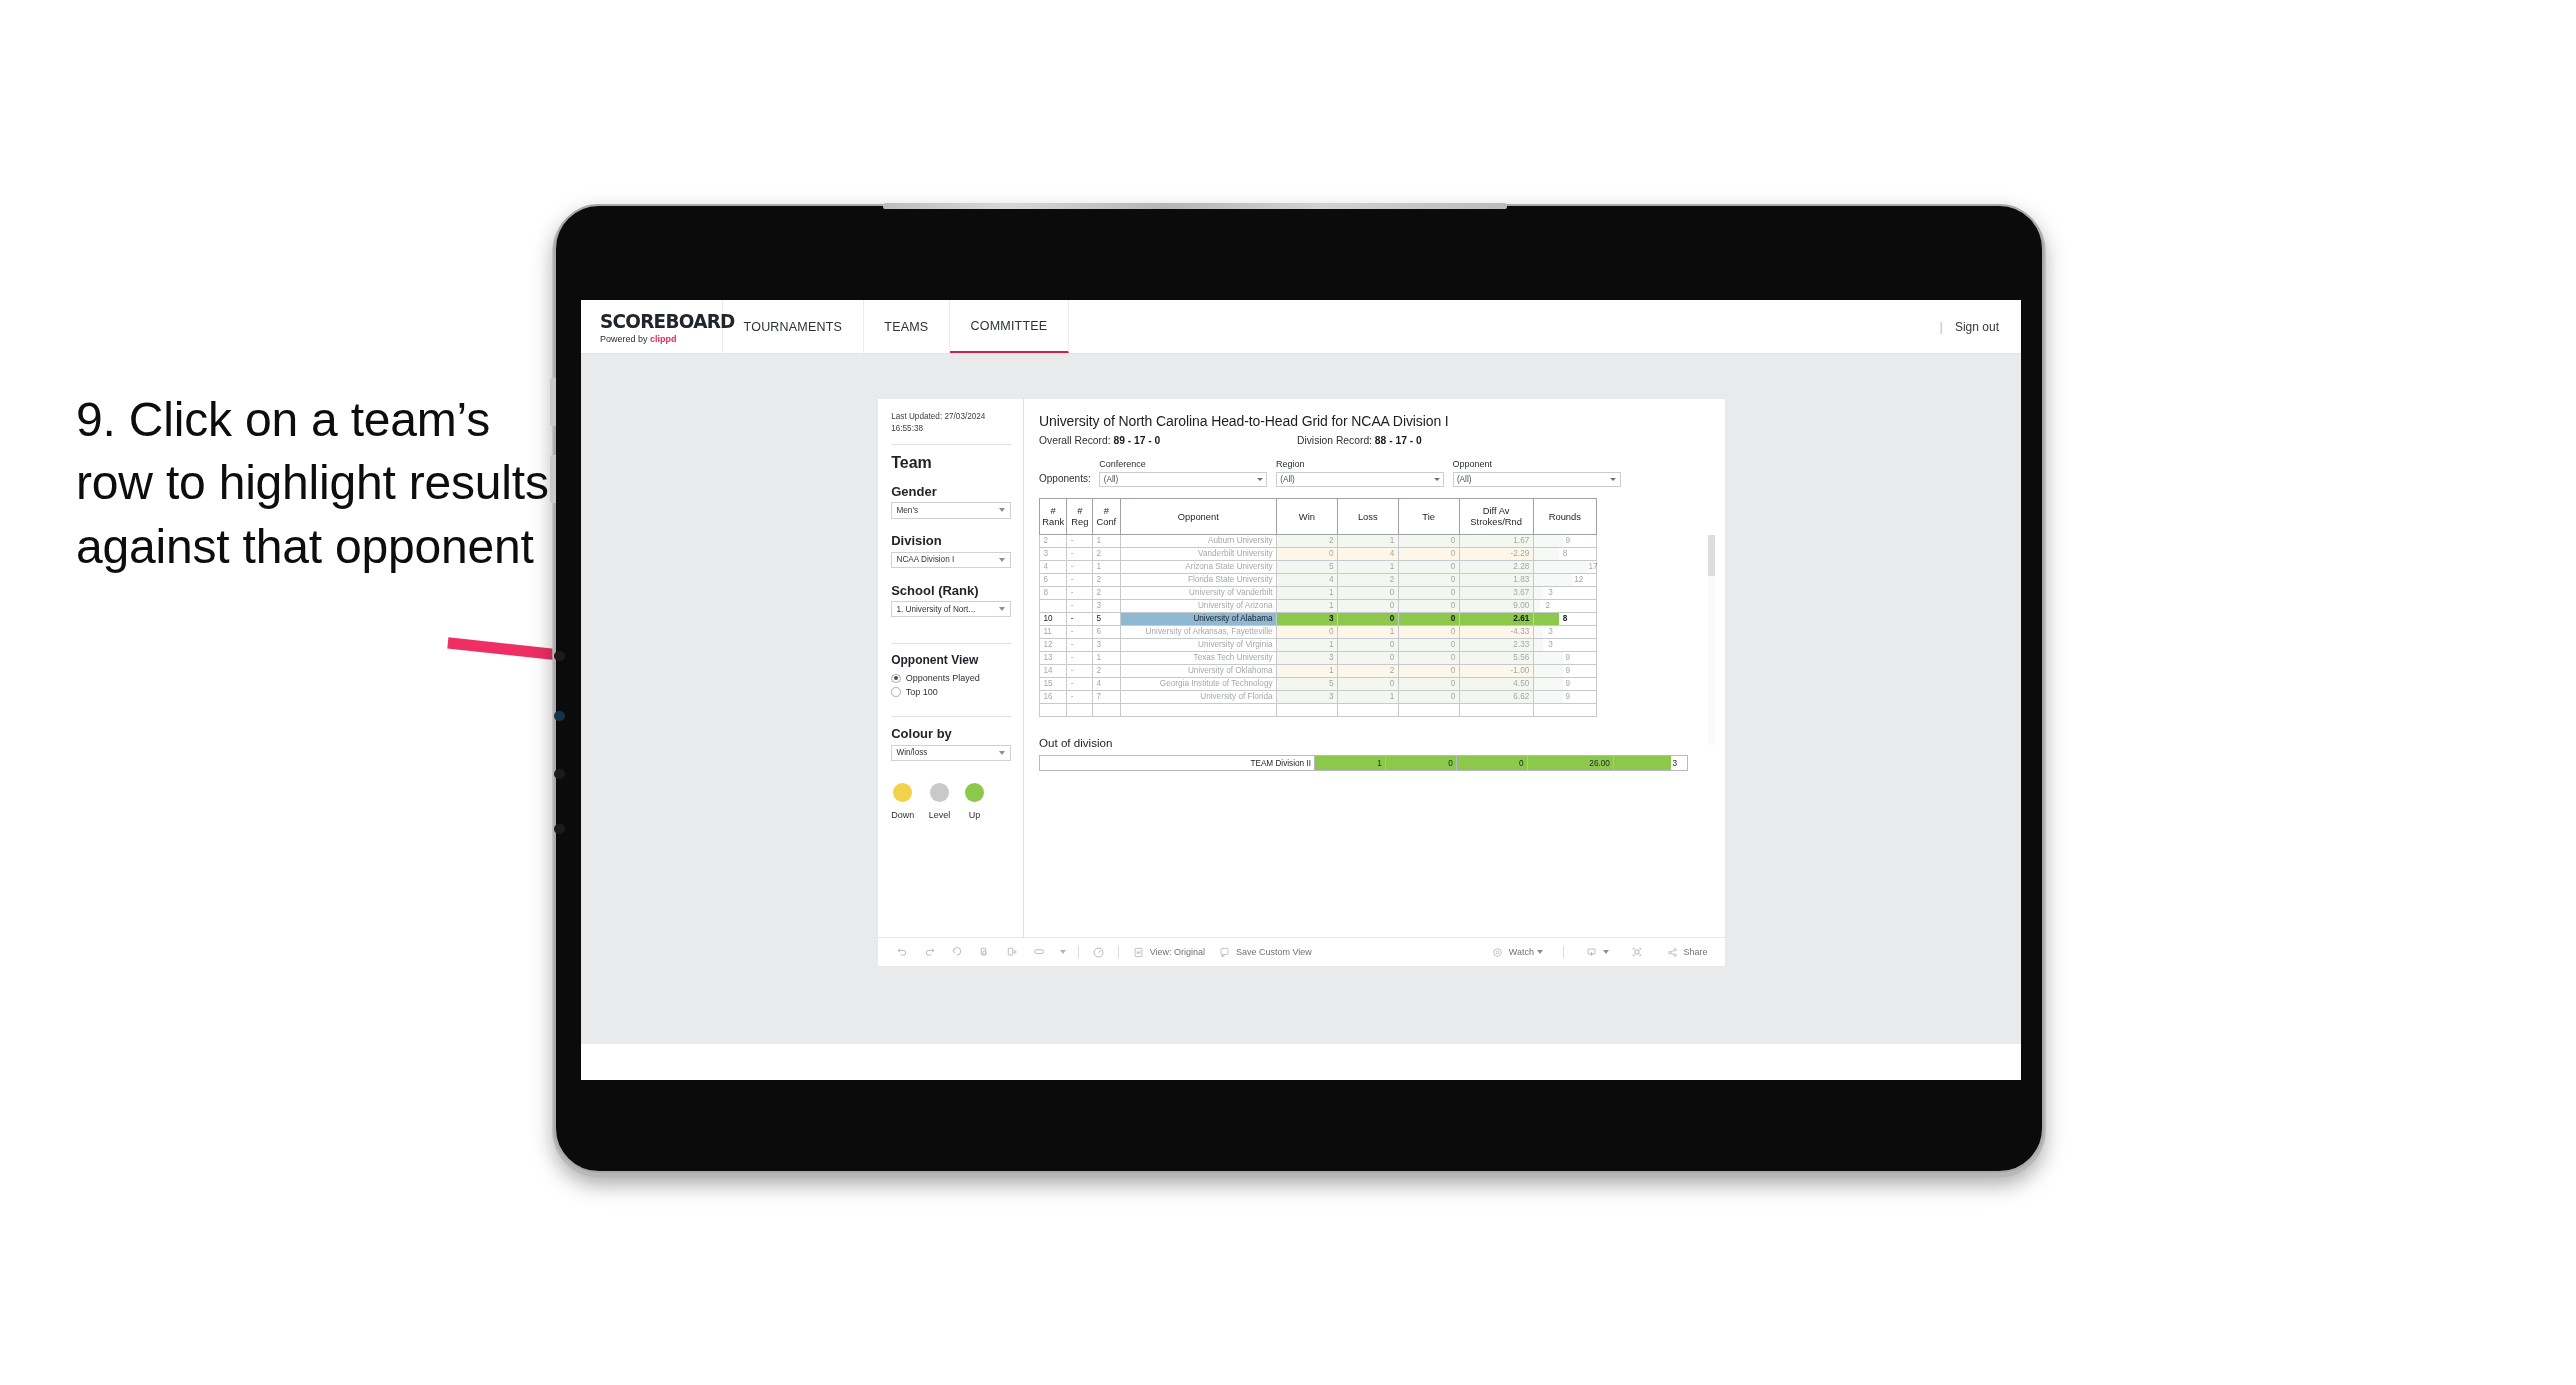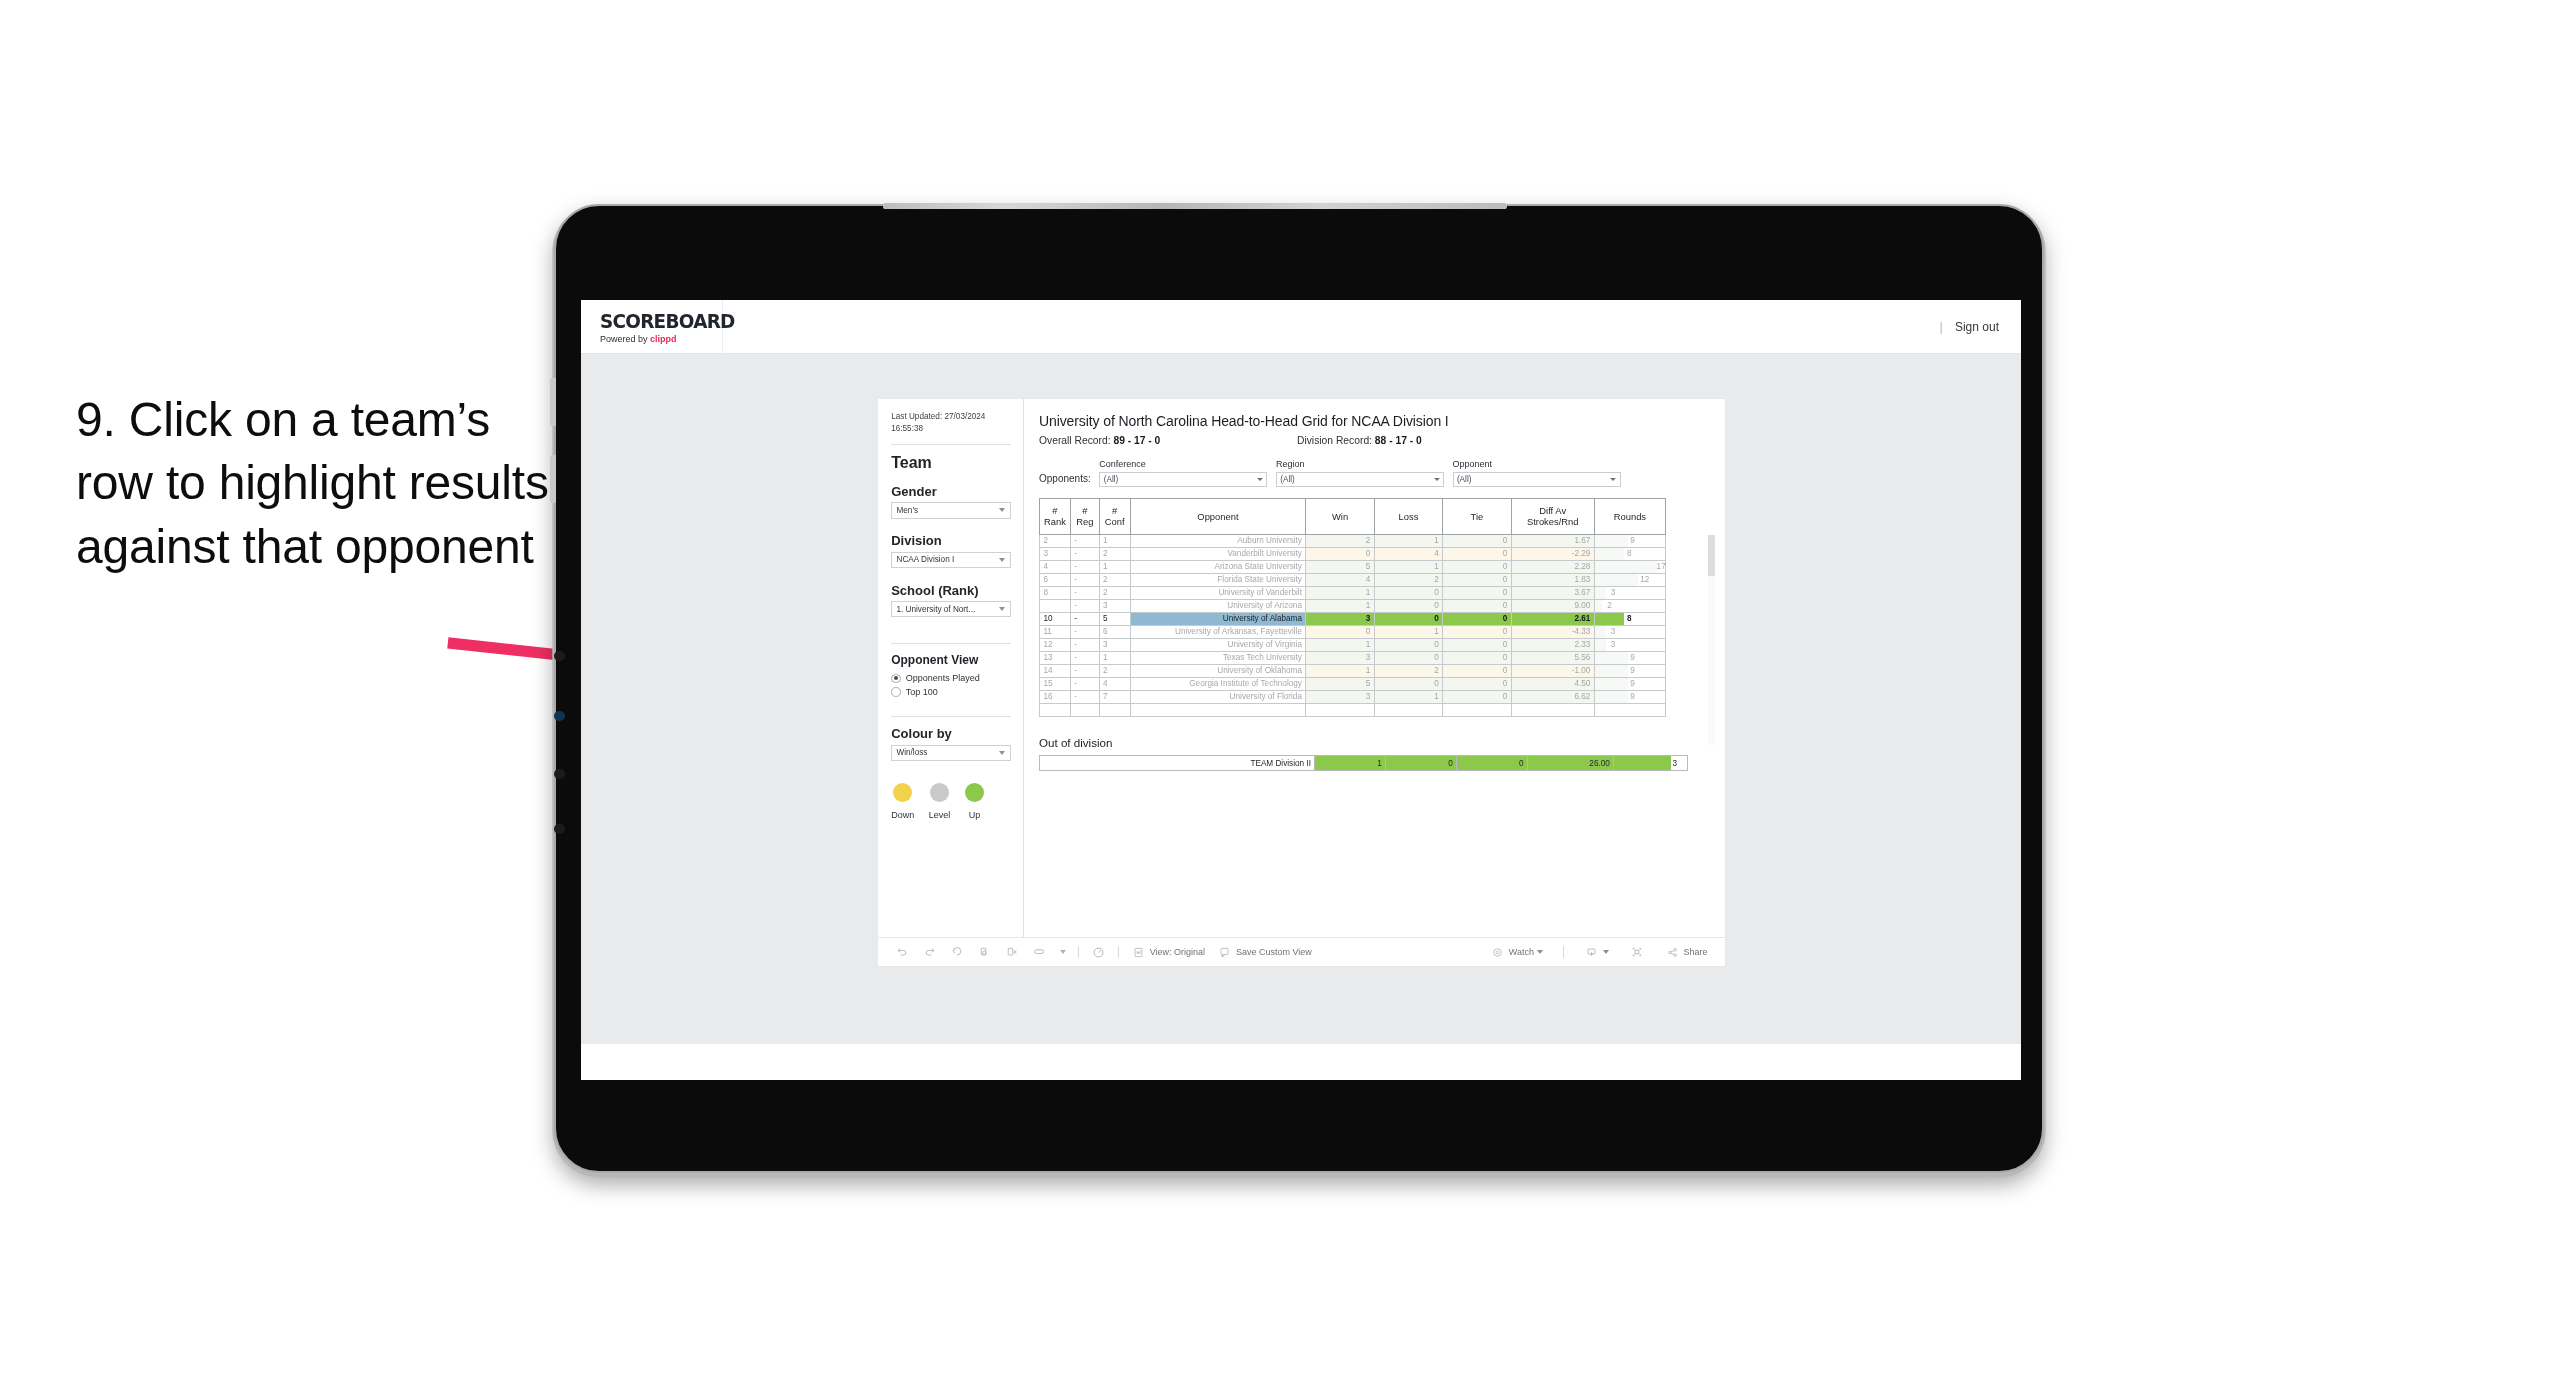--- a/index.html
+++ b/index.html
@@ -134,21 +134,21 @@
   .filters { display: flex; align-items: flex-end; margin-top: 13.7px; gap: 8.6px; }
   .filters .lead { font-size: 10px; color: #2b3036; padding-bottom: 2.6px; }
   .fcol { width: 168px; }
   .fcol .cap { font-size: 9px; color: #2b3036; margin-bottom: 2.6px; }
   .fsel { height: 14.6px; border: 0.9px solid #cbcdd0; background:#fff; display:flex; align-items:center; padding: 0 3.4px; font-size:8.2px; color:#4a4f55; }
   .fsel .val { flex: 1; }
   .fcaret { width:0;height:0;border-left:3px solid transparent;border-right:3px solid transparent;border-top:3.9px solid #6d7177; }
 
   
   .tbl-wrap { margin-top: 11px; position: relative; }
-  table.grid { border-collapse: collapse; width: 627px; table-layout: fixed; font-size: 8.2px; color: #23282d; }
+  table.grid { border-collapse: collapse; width: 558px; table-layout: fixed; font-size: 8.2px; color: #23282d; }
   table.grid th {
     border: 0.9px solid #9ea2a6; font-weight: 400; font-size: 9.4px; color: #1c2025;
     background: #fff; height: 36px; vertical-align: middle; padding: 1.7px;
   }
   table.grid td { border: 0.9px solid #c7cacd; height: 13px; padding: 0 3.4px; vertical-align: middle; }
   .c-rank { width: 23px; } .c-reg { width: 21.5px; } .c-conf { width: 23px; }
   .c-opp { width: 131px; } .c-win, .c-loss, .c-tie { width: 51px; } .c-diff { width: 62px; } .c-rounds { width: 53px; }
   td.num { text-align: right; position: relative; }
   td.opp { text-align: right; }
   .dim { opacity: .42; }
@@ -199,20 +199,25 @@
     <div class="cam c3"></div>
     <div class="cam c4"></div>
 
     <div class="screen">
 
       <div class="appbar">
         <div class="brand">
           <div class="brand-name">SCOREBOARD</div>
           <div class="brand-sub"><span>Powered by </span><b>clippd</b></div>
         </div>
+        <nav class="topnav">
+          <a href="#">TOURNAMENTS</a>
+          <a href="#">TEAMS</a>
+          <a href="#" class="active">COMMITTEE</a>
+        </nav>
         <div class="topright">
           <span class="divider">|</span>
           <span class="signout">Sign out</span>
         </div>
       </div>
 
 
       <div class="canvas">
         <div class="viz">
           <div class="viz-body">

